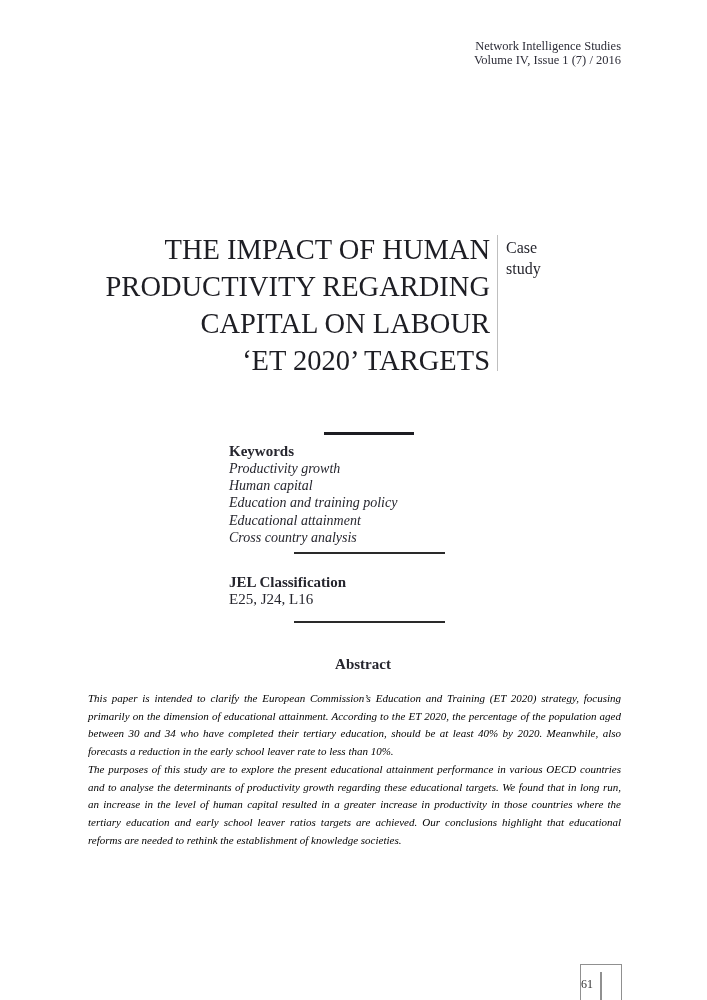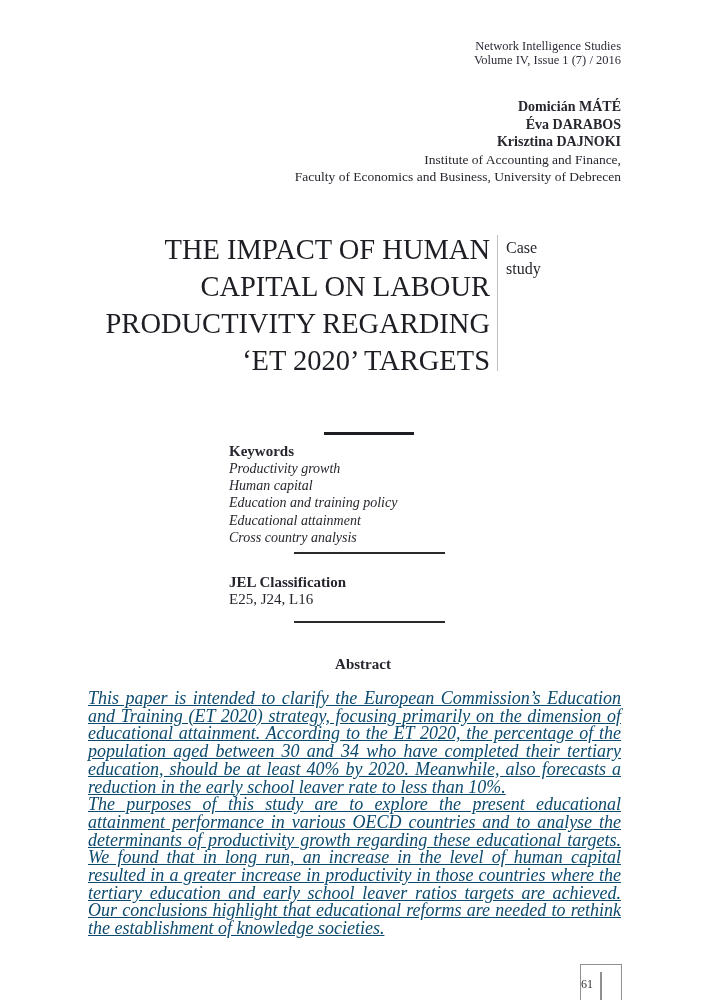--- a/index.html
+++ b/index.html
@@ -92,24 +92,23 @@
     font-weight: bold;
     font-size: 15px;
   }
   .abstract-body {
     position: absolute;
     top: 690px;
     left: 88px;
     width: 533px;
     text-align: justify;
     font-style: italic;
-    font-size: 18px;
+    font-size: 11px;
     line-height: 17.7px;
-    color: #0c4a6e;
-    text-decoration: underline;
+    color: #000000;
   }
   .abstract-body p { margin: 0; }
 
   
   .page-box {
     position: absolute;
     left: 580px;
     top: 964px;
     width: 42px;
     height: 41px;
@@ -133,32 +132,25 @@
 </head>
 <body>
 
 <div class="page">
 
   <div class="journal-header">
     <div>Network Intelligence Studies</div>
     <div>Volume IV, Issue 1 (7) / 2016</div>
   </div>
 
-  <div class="authors">
-    <div class="author-name">Domicián MÁTÉ</div>
-    <div class="author-name">Éva DARABOS</div>
-    <div class="author-name">Krisztina DAJNOKI</div>
-    <div class="affiliation">Institute of Accounting and Finance,</div>
-    <div class="affiliation">Faculty of Economics and Business, University of Debrecen</div>
-  </div>
 
   <div class="title-block">
     <div>THE IMPACT OF HUMAN</div>
+    <div>PRODUCTIVITY REGARDING</div>
     <div>CAPITAL ON LABOUR</div>
-    <div>PRODUCTIVITY REGARDING</div>
     <div>‘ET 2020’ TARGETS</div>
   </div>
 
   <div class="title-divider"></div>
 
   <div class="category">Case study</div>
 
   <div class="kw-col">
     <div class="rule-thick"></div>
     <div class="kw-heading">Keywords</div>

